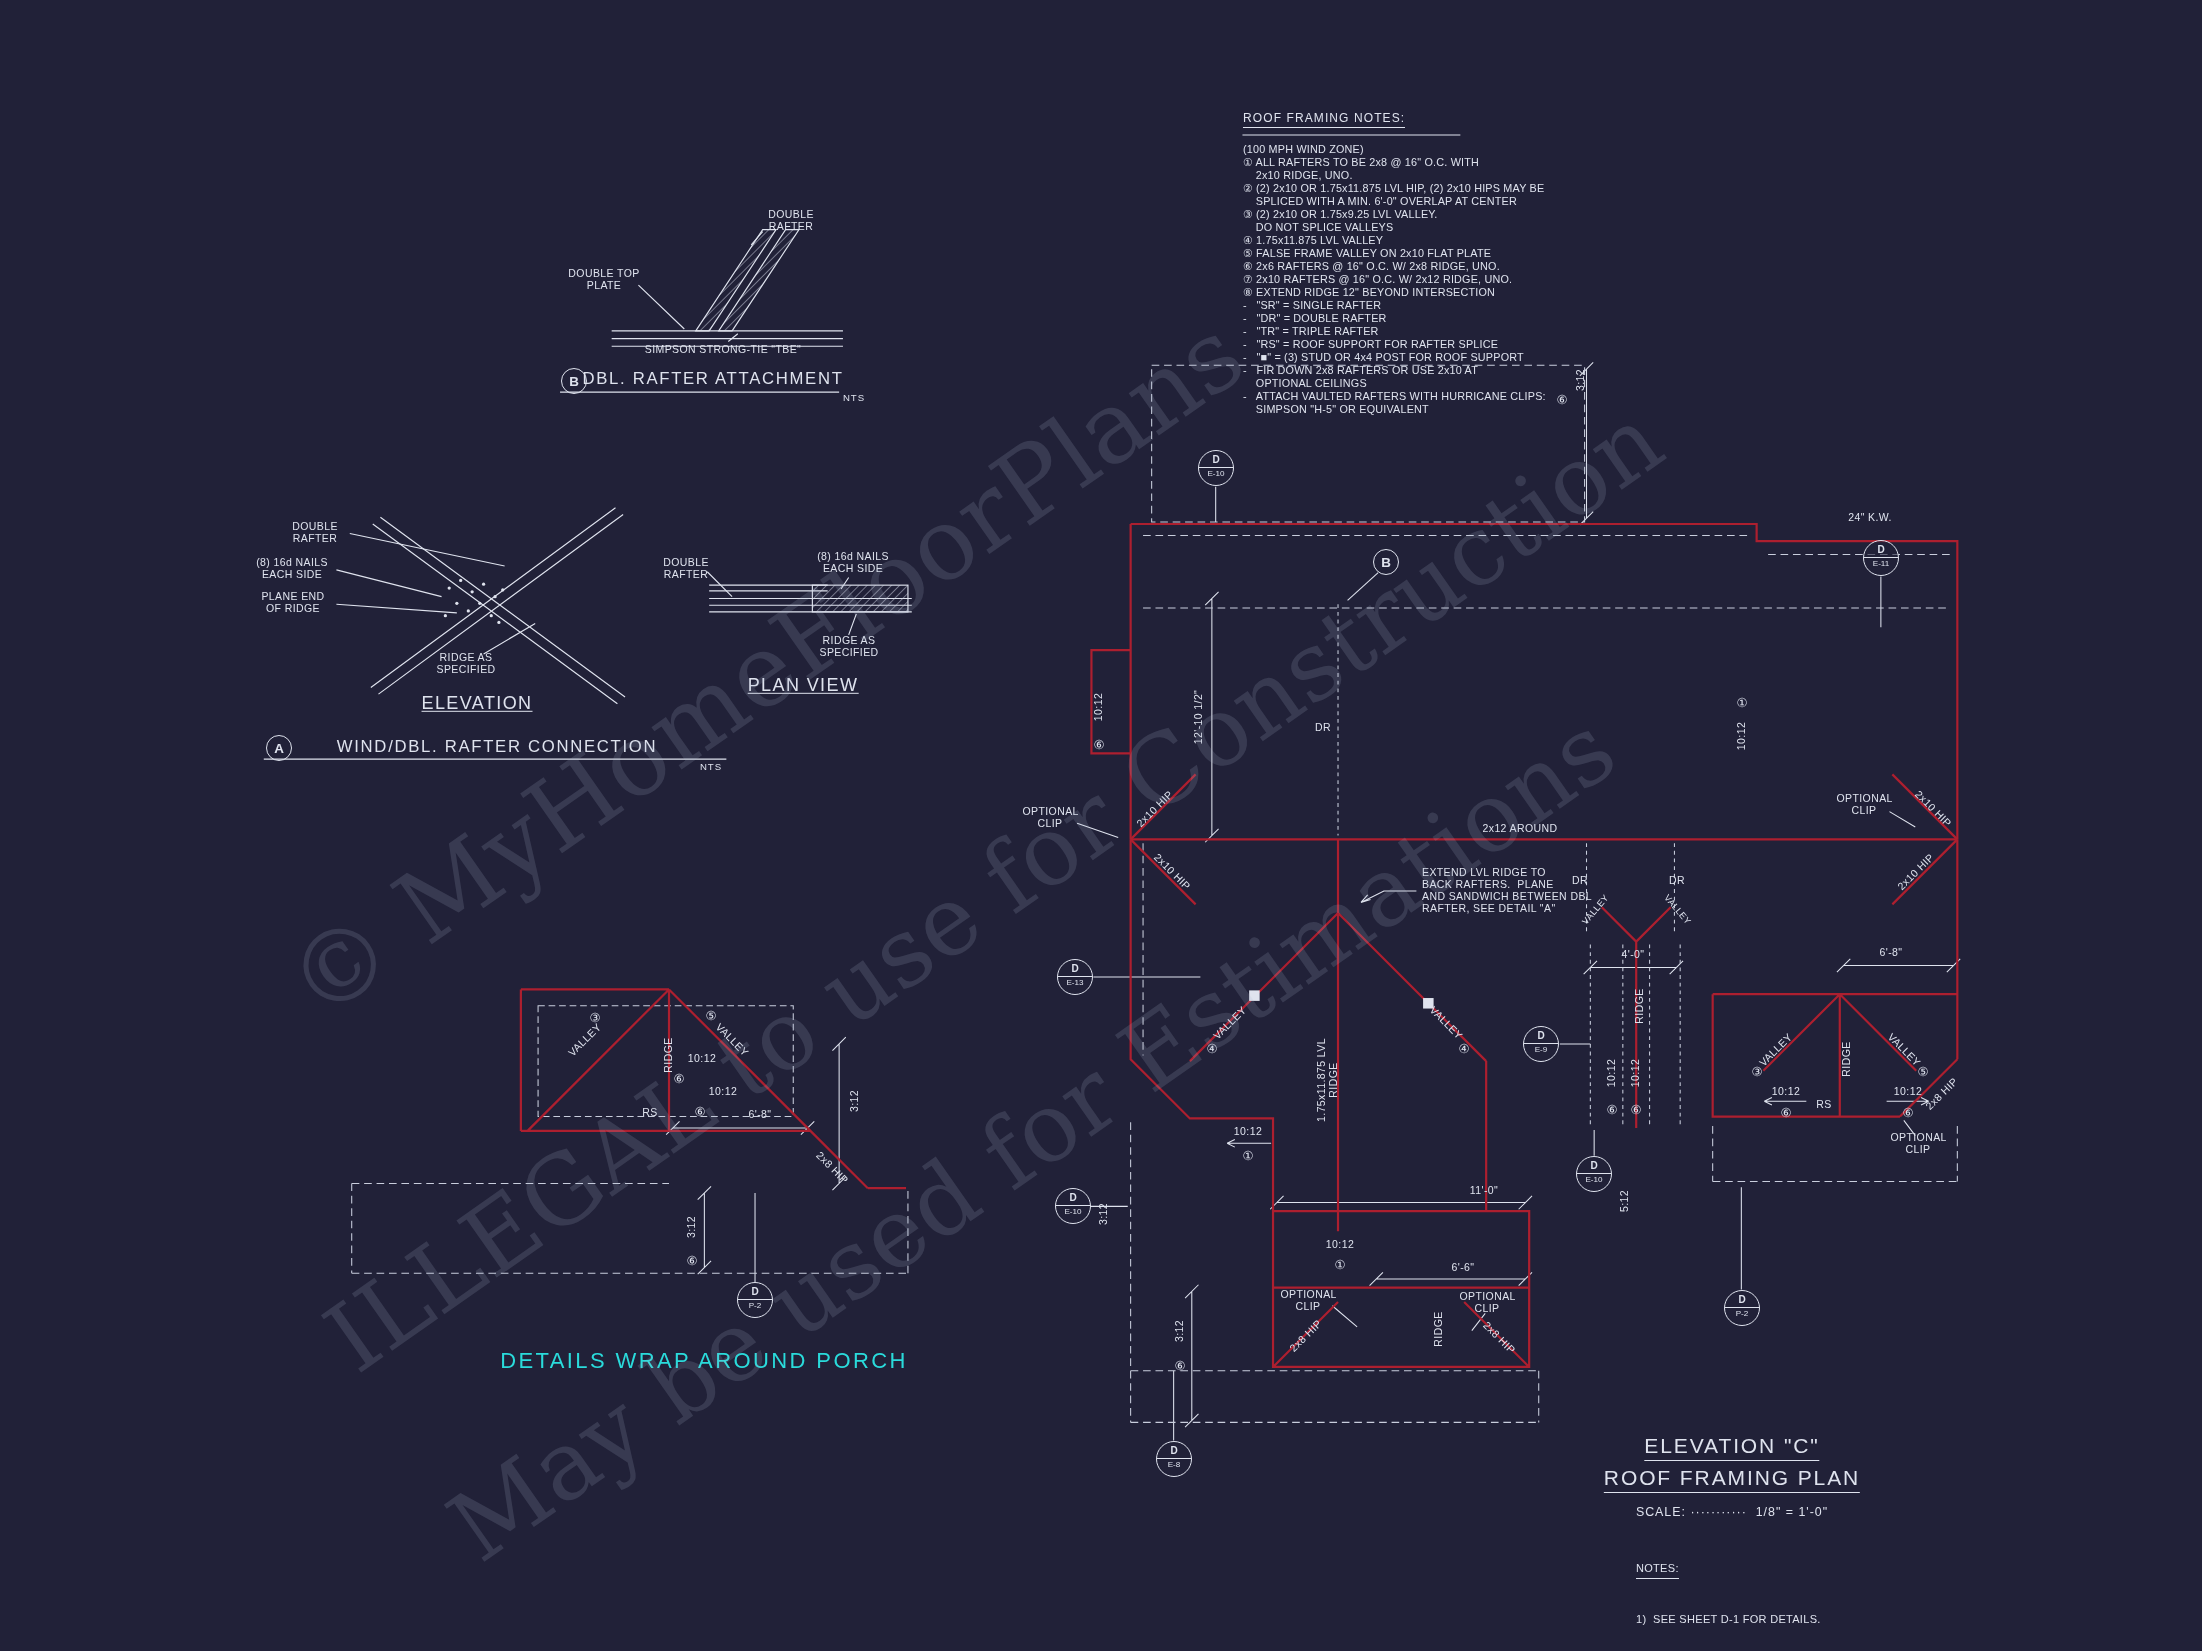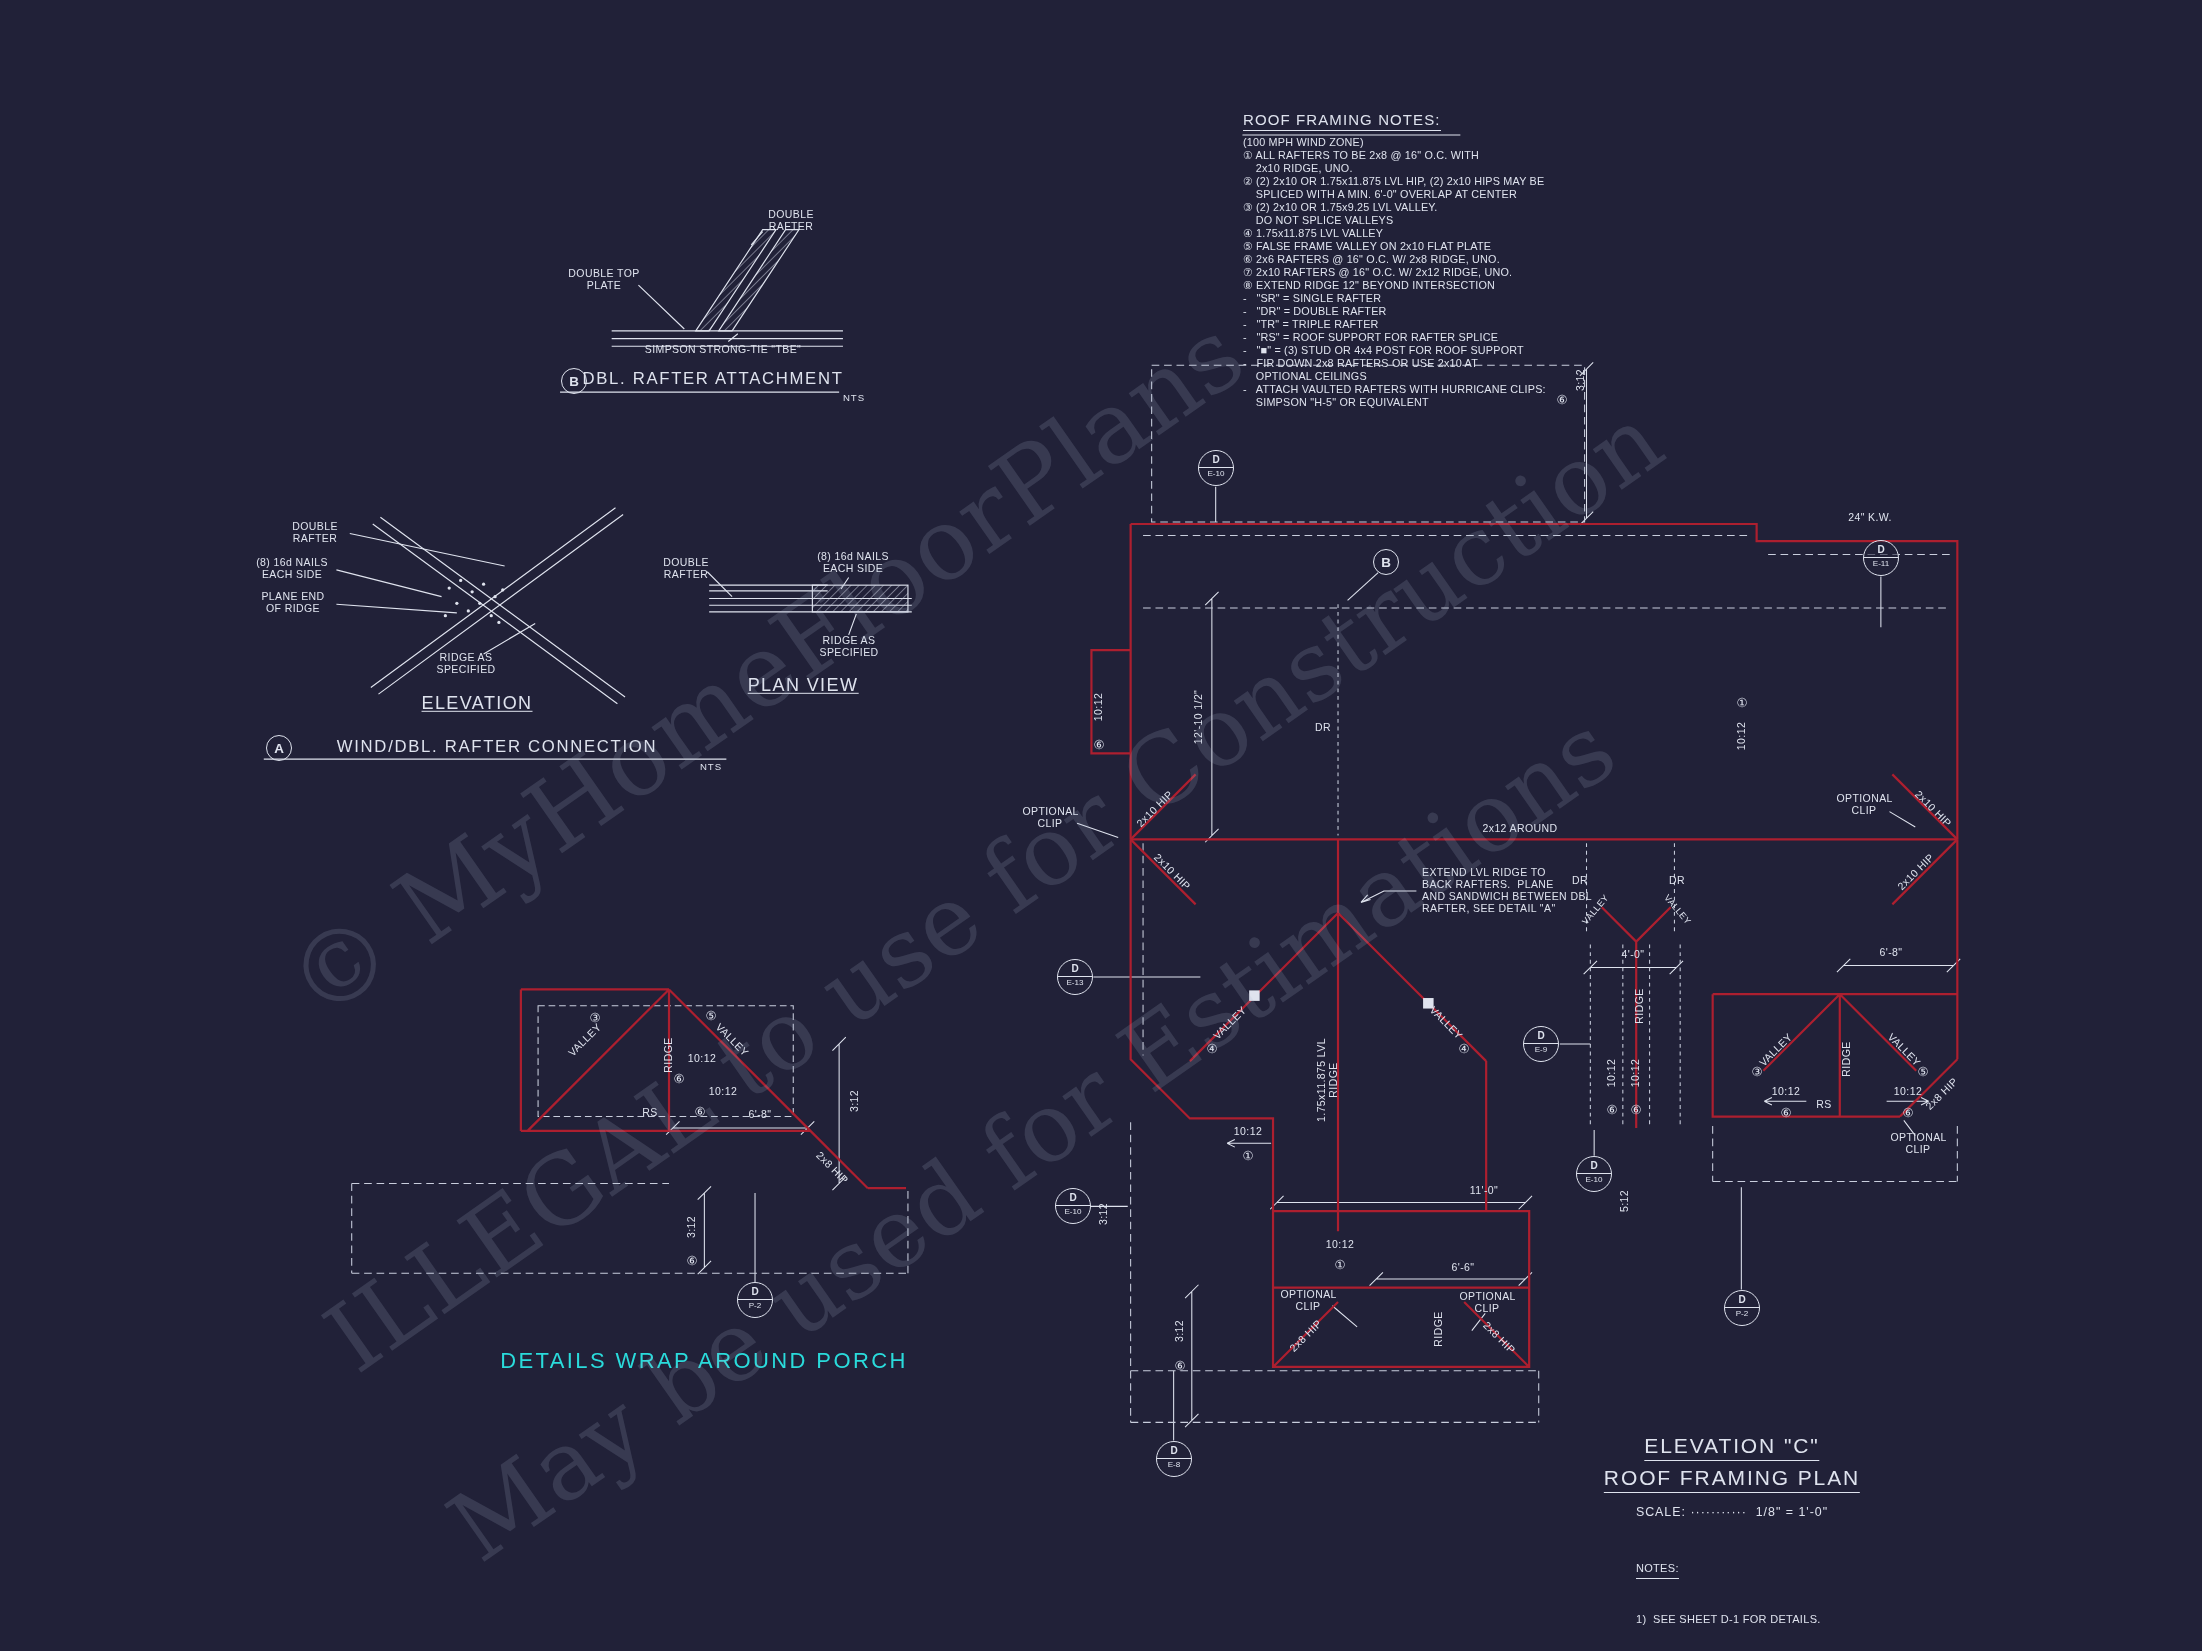--- a/index.html
+++ b/index.html
@@ -28,21 +28,21 @@
           color:#dfe3ee;background:rgba(33,33,56,.6)}
   .marker .mt{font-size:10px;line-height:9.6px;padding:4.3px 0 1.9px;font-weight:700;letter-spacing:0}
   .marker .mb{font-size:8.1px;line-height:8.6px;border-top:1.2px solid #dfe3ee;width:100%;
               text-align:center;padding-top:2.4px;letter-spacing:0}
   .dcircle{position:absolute;width:26px;height:26px;border:1.5px solid #dfe3ee;border-radius:50%;
            transform:translate(-50%,-50%);display:flex;align-items:center;justify-content:center;
            color:#dfe3ee;font-size:13.4px;font-weight:700}
 
   
   .notes{position:absolute;left:1243px;top:111px;color:#dfe3ee}
-  .notes .ttl{font-size:15px;letter-spacing:1.1px;margin-bottom:5px}
+  .notes .ttl{font-size:12px;letter-spacing:1.1px;margin-bottom:15px}
   .notes .nl{font-size:10.8px;line-height:13px;letter-spacing:0.2px;white-space:pre}
 
   
   .tb{position:absolute;color:#dfe3ee;text-align:center;transform:translate(-50%,0);white-space:pre}
   .big{font-size:21px;letter-spacing:1.9px}
   .tbnotes{position:absolute;color:#dfe3ee;font-size:11px;line-height:16px;letter-spacing:0.3px;white-space:pre}
 
   .porchcap{font-size:22px;letter-spacing:2.4px;color:#2adbdb}
 
   

